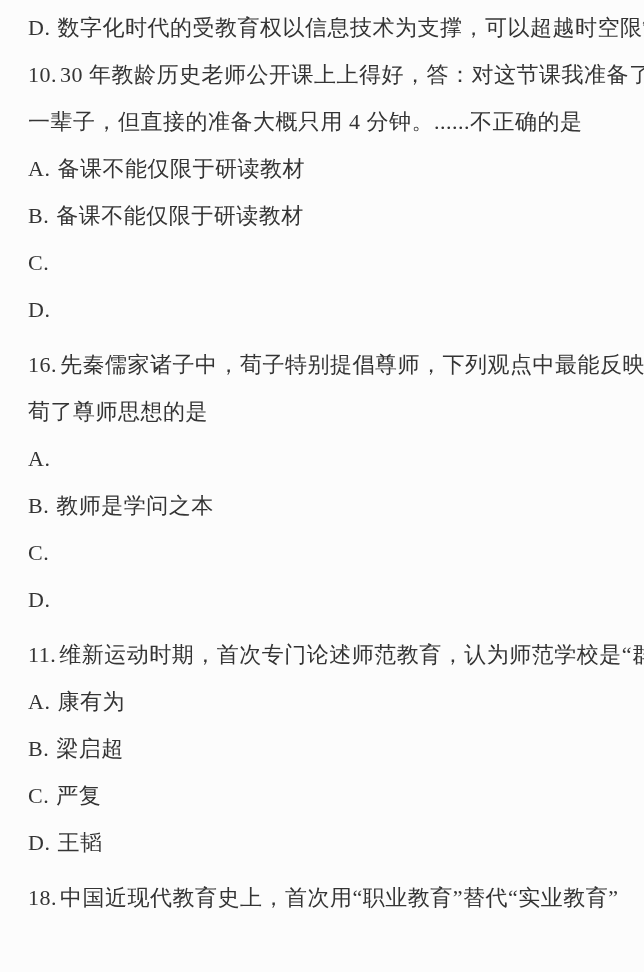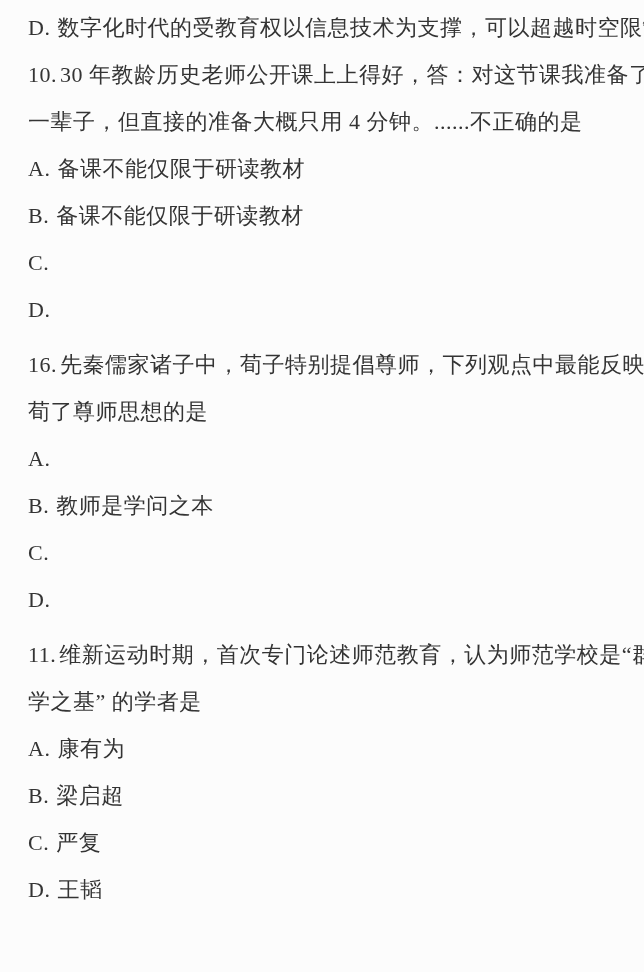--- a/index.html
+++ b/index.html
@@ -86,34 +86,37 @@
       <span class="lbl">D.</span>
     </div>
   </div>
 
   <div>
     <div class="line gap">
       <span class="num">11.</span>
       <span>维新运动时期，首次专门论述师范教育，认为师范学校是“群</span>
     </div>
     <div class="line">
-      <span>学之基” 的学者是</span>
-    </div>
-    <div class="line">
       <span class="lbl">A.</span>
       <span>康有为</span>
     </div>
     <div class="line">
       <span class="lbl">B.</span>
       <span>梁启超</span>
     </div>
     <div class="line">
       <span class="lbl">C.</span>
       <span>严复</span>
     </div>
     <div class="line">
       <span class="lbl">D.</span>
       <span>王韬</span>
     </div>
   </div>
 
+  <div>
+    <div class="line gap">
+      <span class="num">18.</span>
+      <span>中国近现代教育史上，首次用“职业教育”替代“实业教育”</span>
+    </div>
+  </div>
 
 </div>
 
 </body></html>

